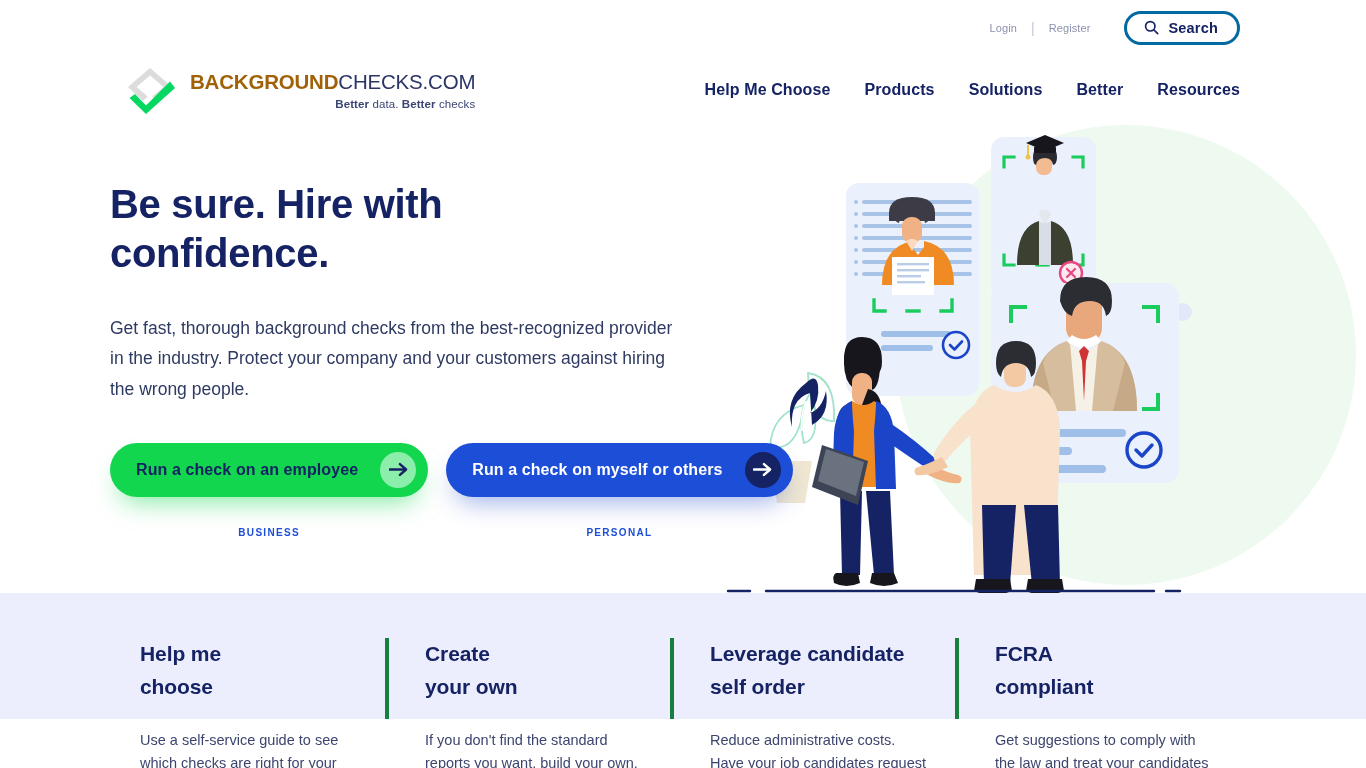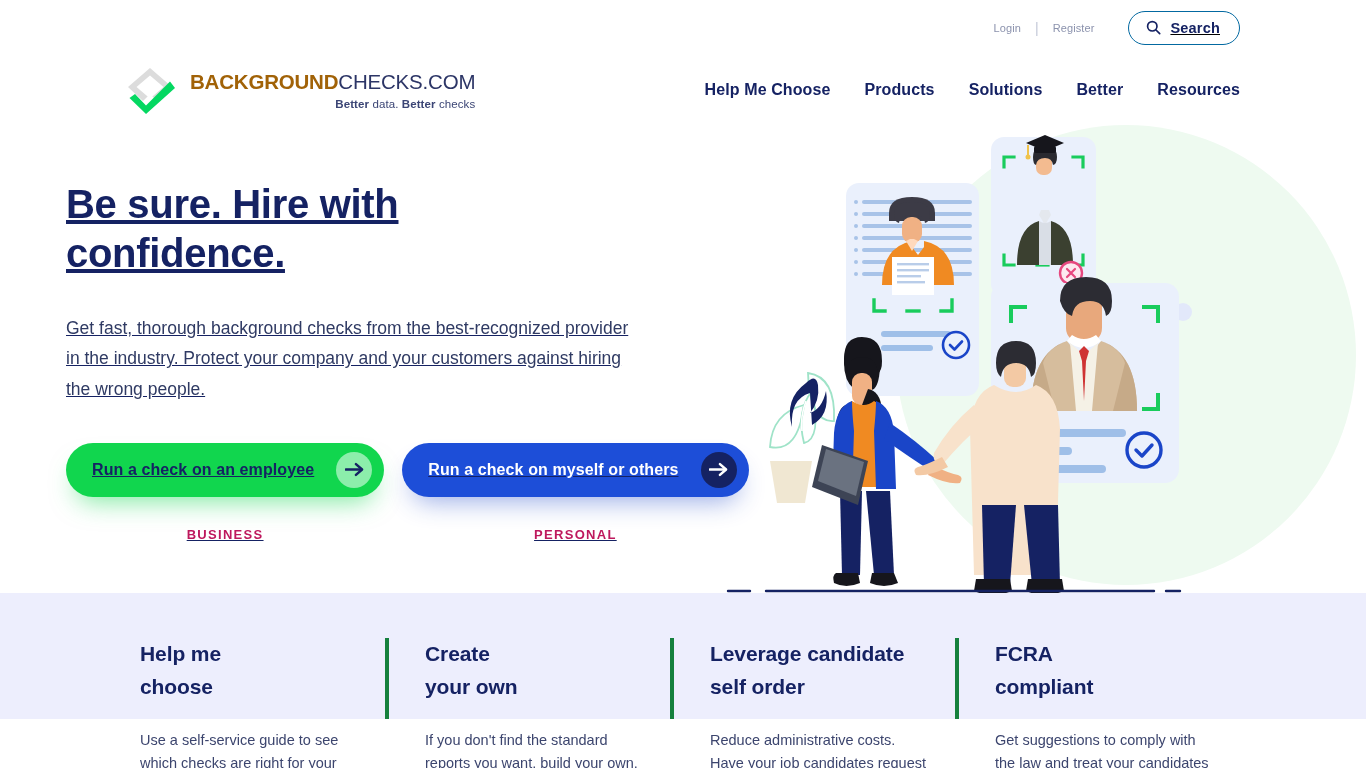--- a/index.html
+++ b/index.html
@@ -30,25 +30,24 @@
     margin:0 14px;
     font-size:14px;
   }
   .search-btn {
     margin-left:34px;
     display:flex;
     align-items:center;
     gap:9px;
     height:34px;
     padding:0 19px 0 17px;
-    border:1px solid #0369a1;
+    border:3px solid #0369a1;
     border-radius:999px;
     background:#fff;
     cursor:pointer;
-    text-decoration:underline;
   }
   .search-btn .lbl {
     font-size:14.5px;
     font-weight:bold;
     color:#152263;
     letter-spacing:.2px;
   }
 
   
   .header {
@@ -85,23 +84,22 @@
     letter-spacing:.1px;
     white-space:nowrap;
     cursor:pointer;
     text-align:center;
   }
 
   
   .hero {
     position:relative;
     height:468px;
-    padding:0 66px;
+    padding:0 110px;
     overflow:hidden;
-    text-decoration:underline;
   }
   .hero-copy { position:relative; z-index:3; padding-top:55px; width:600px; }
   .hero-title {
     font-size:40px;
     font-weight:bold;
     line-height:1.22;
     color:#152263;
     letter-spacing:-.3px;
     max-width:380px;
   }
@@ -135,24 +133,24 @@
     flex:0 0 auto;
   }
   .cta-green { background:#11d64e; box-shadow:0 14px 26px -10px rgba(17,214,78,.55); }
   .cta-green .txt { color:#152263; }
   .cta-green .circ { background:#8ceeab; }
   .cta-blue { background:#1d4ed8; box-shadow:0 14px 26px -10px rgba(26,69,200,.45); }
   .cta-blue .txt { color:#ffffff; }
   .cta-blue .circ { background:#152263; }
   .cta-caption {
     margin-top:30px;
-    font-size:13px;
+    font-size:10px;
     font-weight:bold;
     letter-spacing:1.3px;
-    color:#be185d;
+    color:#1d4ed8;
   }
 
   
   .hero-art {
     position:absolute;
     right:0; top:-20px;
     width:640px; height:510px;
     z-index:1;
   }
 

